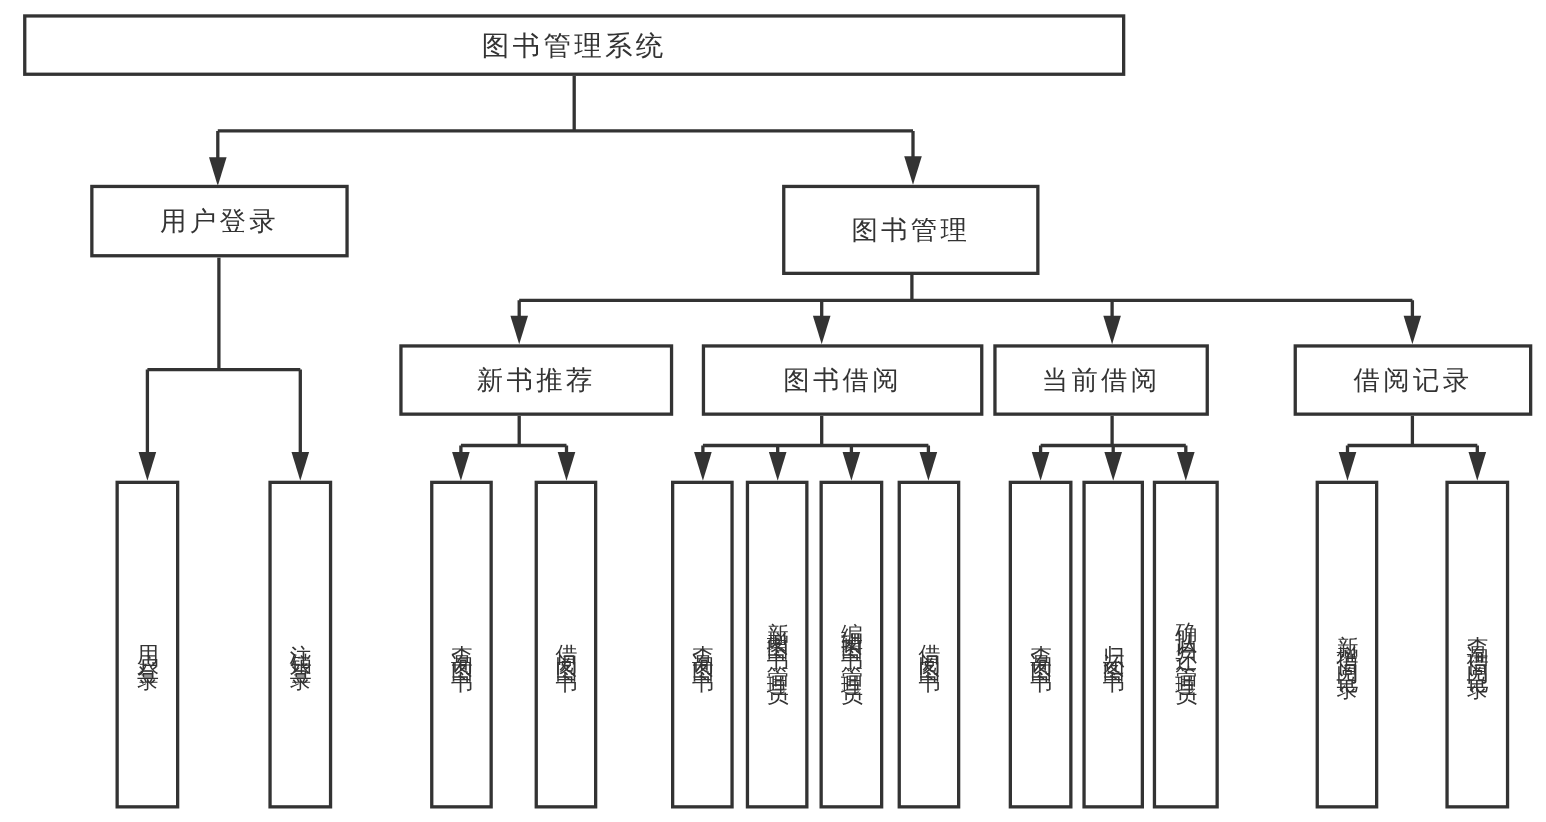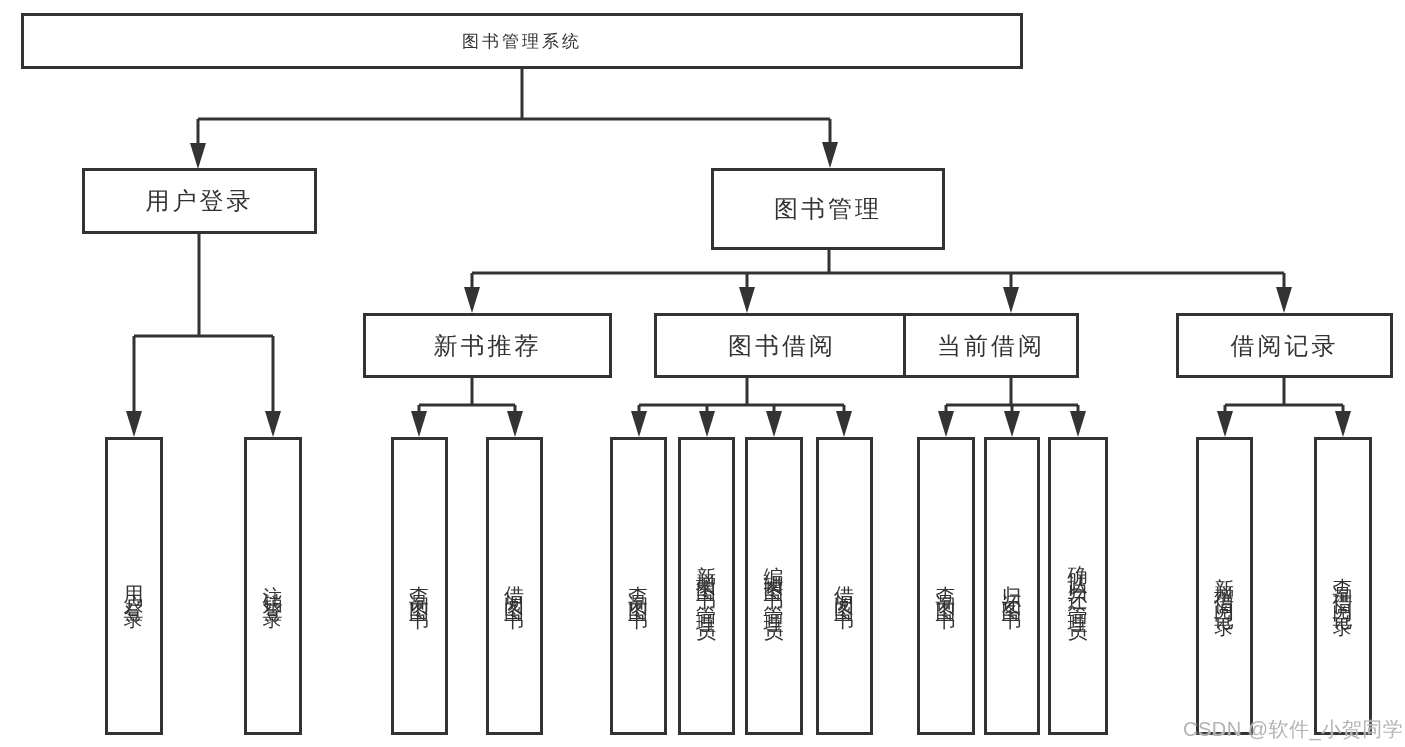--- a/index.html
+++ b/index.html
@@ -9,21 +9,21 @@
   body{background:var(--background);font-family:"Liberation Sans","DejaVu Sans",sans-serif;}
   #stage{position:relative;width:1405px;height:747px;background:var(--background);overflow:hidden;}
   #connectors{position:absolute;left:0;top:0;width:1405px;height:747px;}
   #connectors path{stroke:var(--line);stroke-width:3;fill:none;}
   #connectors polygon{fill:var(--line);stroke:none;}
   .hbox{
     position:absolute;box-sizing:border-box;border:3px solid var(--line);
     background:var(--background);display:flex;align-items:center;justify-content:center;
     color:var(--text);font-size:24px;letter-spacing:3px;white-space:nowrap;
   }
-  .hbox.root{font-size:17px;}
+  .hbox.root{font-size:25px;}
   .vbox{
     position:absolute;box-sizing:border-box;border:3px solid var(--line);
     background:var(--background);display:flex;align-items:center;justify-content:center;
     color:var(--text);
   }
   .vtext{
     writing-mode:vertical-rl;text-orientation:mixed;
     font-size:20px;letter-spacing:8px;line-height:1;white-space:nowrap;
   }
   #watermark{
@@ -93,24 +93,24 @@
   <div class="hbox" style="left:82px;top:168px;width:235px;height:66px;">
     <span>用户登录</span>
   </div>
   <div class="hbox" style="left:711px;top:168px;width:234px;height:82px;">
     <span>图书管理</span>
   </div>
 
   <div class="hbox" style="left:363px;top:313px;width:249px;height:65px;">
     <span>新书推荐</span>
   </div>
-  <div class="hbox" style="left:638px;top:313px;width:256px;height:65px;margin-left:16px;">
+  <div class="hbox" style="left:638px;top:313px;width:256px;height:65px;">
     <span>图书借阅</span>
   </div>
-  <div class="hbox" style="left:903px;top:313px;width:176px;height:65px;">
+  <div class="hbox" style="left:903px;top:313px;width:196px;height:65px;">
     <span>当前借阅</span>
   </div>
   <div class="hbox" style="left:1176px;top:313px;width:217px;height:65px;">
     <span>借阅记录</span>
   </div>
 
   <div class="vbox" style="left:105px;top:437px;width:58px;height:298px;">
     <span class="vtext">用户登录</span>
   </div>
   <div class="vbox" style="left:244px;top:437px;width:58px;height:298px;">
@@ -147,14 +147,13 @@
     <span class="vtext">确认归还（管理员）</span>
   </div>
 
   <div class="vbox" style="left:1196px;top:437px;width:57px;height:298px;">
     <span class="vtext">新增借阅记录</span>
   </div>
   <div class="vbox" style="left:1314px;top:437px;width:58px;height:298px;">
     <span class="vtext">查询借阅记录</span>
   </div>
 
-  <div id="watermark">CSDN @软件_小贺同学</div>
 </div>
 
 </body></html>

